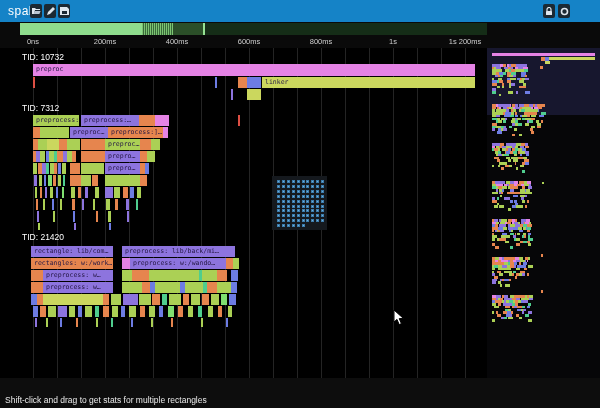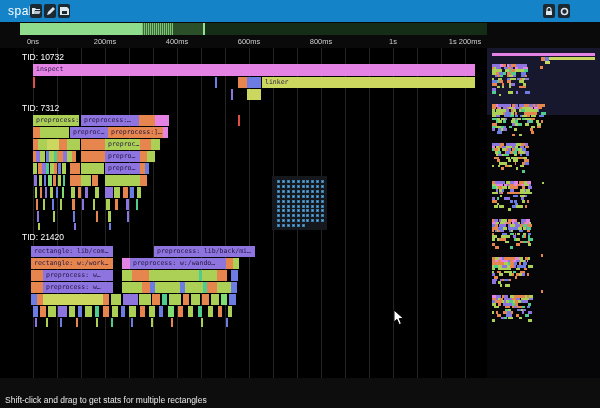--- a/index.html
+++ b/index.html
@@ -118,21 +118,21 @@
       <div class="gridline" style="left: 321px;"></div>
       <div class="gridline" style="left: 345px;"></div>
       <div class="gridline" style="left: 369px;"></div>
       <div class="gridline" style="left: 393px;"></div>
       <div class="gridline" style="left: 417px;"></div>
       <div class="gridline" style="left: 441px;"></div>
       <div class="gridline" style="left: 465px;"></div>
     </div>
   <div id="flamelayer">
       <div class="frect" style="left: 33px; top: 64px; width: 442px; height: 12px; position: absolute; background: rgb(229, 131, 229);">
-        <span class="rlabel">inspect</span>
+        <span class="rlabel">preproc</span>
       </div>
       <div class="frect" style="left: 33px; top: 77px; width: 2px; height: 11px; position: absolute; background: rgb(221, 79, 68);"></div>
       <div class="frect" style="left: 215px; top: 77px; width: 2px; height: 11px; position: absolute; background: rgb(109, 124, 227);"></div>
       <div class="frect" style="left: 238px; top: 77px; width: 9px; height: 11px; position: absolute; background: rgb(230, 133, 78);"></div>
       <div class="frect" style="left: 247px; top: 77px; width: 14px; height: 11px; position: absolute; background: rgb(109, 124, 227);"></div>
       <div class="frect" style="left: 262px; top: 77px; width: 213px; height: 11px; position: absolute; background: rgb(203, 215, 94);">
         <span class="rlabel">linker</span>
       </div>
       <div class="frect" style="left: 231px; top: 89px; width: 2px; height: 11px; position: absolute; background: rgb(141, 116, 222);"></div>
       <div class="frect" style="left: 247px; top: 89px; width: 14px; height: 11px; position: absolute; background: rgb(203, 215, 94);"></div>
@@ -239,25 +239,25 @@
       <div class="frect" style="left: 73px; top: 211px; width: 2px; height: 11px; position: absolute; background: rgb(109, 124, 227);"></div>
       <div class="frect" style="left: 96px; top: 211px; width: 2px; height: 11px; position: absolute; background: rgb(230, 133, 78);"></div>
       <div class="frect" style="left: 108px; top: 211px; width: 3px; height: 11px; position: absolute; background: rgb(171, 208, 85);"></div>
       <div class="frect" style="left: 127px; top: 211px; width: 2px; height: 11px; position: absolute; background: rgb(141, 116, 222);"></div>
       <div class="frect" style="left: 38px; top: 223px; width: 2px; height: 7px; position: absolute; background: rgb(171, 208, 85);"></div>
       <div class="frect" style="left: 74px; top: 223px; width: 2px; height: 7px; position: absolute; background: rgb(141, 116, 222);"></div>
       <div class="frect" style="left: 109px; top: 223px; width: 2px; height: 7px; position: absolute; background: rgb(109, 124, 227);"></div>
       <div class="frect" style="left: 31px; top: 246px; width: 82px; height: 11px; position: absolute; background: rgb(141, 116, 222);">
         <span class="rlabel">rectangle: lib/com…</span>
       </div>
-      <div class="frect" style="left: 122px; top: 246px; width: 101px; height: 11px; position: absolute; background: rgb(141, 116, 222); margin-left: 32px;">
+      <div class="frect" style="left: 122px; top: 246px; width: 113px; height: 11px; position: absolute; background: rgb(141, 116, 222);">
         <span class="rlabel">preprocess: lib/back/mi…</span>
       </div>
       <div class="frect" style="left: 31px; top: 258px; width: 82px; height: 11px; position: absolute; background: rgb(230, 133, 78);">
-        <span class="rlabel">rectangle: w:/work…</span>
+        <span class="rlabel">rectangles: w:/work…</span>
       </div>
       <div class="frect" style="left: 122px; top: 258px; width: 8px; height: 11px; position: absolute; background: rgb(229, 131, 229);"></div>
       <div class="frect" style="left: 130px; top: 258px; width: 96px; height: 11px; position: absolute; background: rgb(141, 116, 222);">
         <span class="rlabel">preprocess: w:/wando…</span>
       </div>
       <div class="frect" style="left: 226px; top: 258px; width: 7px; height: 11px; position: absolute; background: rgb(230, 133, 78);"></div>
       <div class="frect" style="left: 233px; top: 258px; width: 6px; height: 11px; position: absolute; background: rgb(171, 208, 85);"></div>
       <div class="frect" style="left: 31px; top: 270px; width: 12px; height: 11px; position: absolute; background: rgb(230, 133, 78);"></div>
       <div class="frect" style="left: 43px; top: 270px; width: 70px; height: 11px; position: absolute; background: rgb(141, 116, 222);">
         <span class="rlabel">preprocess: w…</span>

